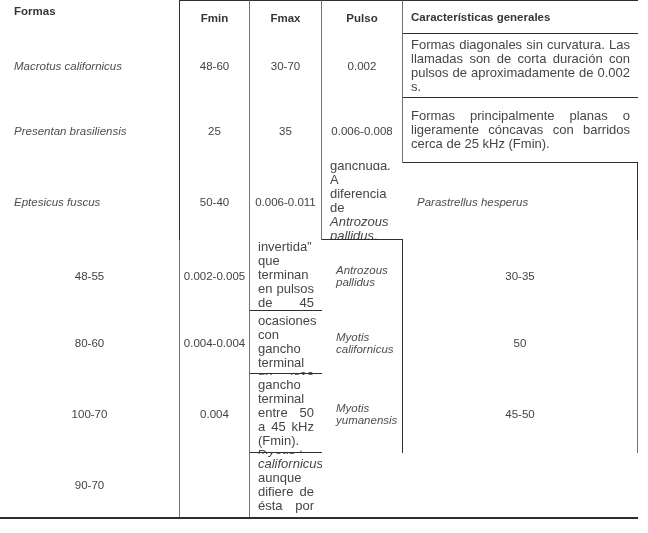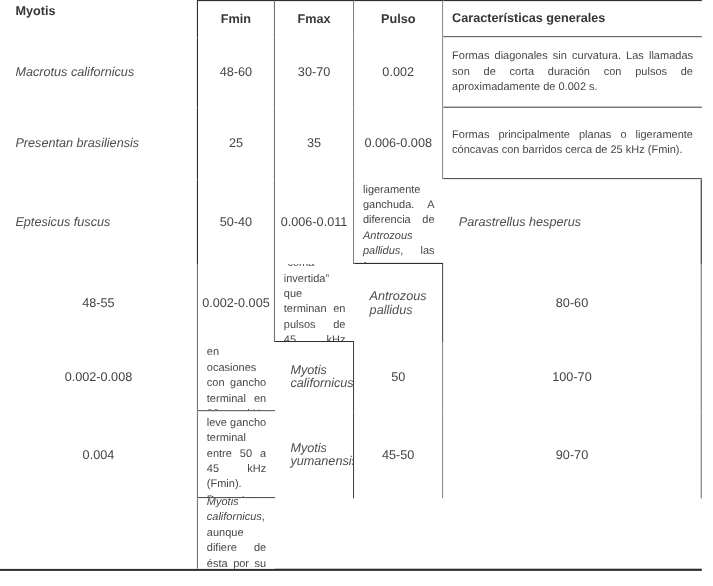--- a/index.html
+++ b/index.html
@@ -38,33 +38,33 @@
   .hdr { font-weight: bold; color: #363636; }
   .hdr.c1 { align-items: flex-start; padding-top: 5px; }
   .hdr.c2, .hdr.c3, .hdr.c4, .hdr.c5 { border-top: 1.5px solid #2e2e2e; }
 
   .species { font-style: italic; color: #4e4e4e; }
   .val { color: #434343; }
   .carac-text {
     margin: 0;
     text-align: justify;
     line-height: 14px;
-    font-size: 10px;
+    font-size: 13px;
     color: #464646;
     width: 100%;
   }
 </style>
 </head>
 <body>
 
 <div class="page">
   <div class="artifact"></div>
 
   <div class="grid" id="grid">
-    <div class="cell hdr c1">Myotis</div>
+    <div class="cell hdr c1">Formas</div>
     <div class="cell hdr c2">Fmin</div>
     <div class="cell hdr c3">Fmax</div>
     <div class="cell hdr c4">Pulso</div>
     <div class="cell hdr c5">Características generales</div>
 
     <div class="cell c1 species cell-especie">Macrotus californicus</div>
     <div class="cell c2 val cell-fmin">48-60</div>
     <div class="cell c3 val cell-fmax">30-70</div>
     <div class="cell c4 val cell-pulso">0.002</div>
     <div class="cell c5 cell-carac">
@@ -87,22 +87,23 @@
     </div>
 
     <div class="cell c1 species cell-especie">Parastrellus hesperus</div>
     <div class="cell c3 val cell-fmax">48-55</div>
     <div class="cell c4 val cell-pulso">0.002-0.005</div>
     <div class="cell c5 cell-carac">
       <p class="carac-text"><span>Curvas muy pronunciadas con una característica forma de “coma invertida” que terminan en pulsos de 45 kHz (Fmin) y son fácilmente distinguibles por su regularidad.</span></p>
     </div>
 
     <div class="cell c1 species cell-especie">Antrozous pallidus</div>
+    <div class="cell c2 val cell-fmin">30-35</div>
     <div class="cell c3 val cell-fmax">80-60</div>
-    <div class="cell c4 val cell-pulso">0.002-0.008</div>
+    <div class="cell c4 val cell-pulso">0.004-0.004</div>
     <div class="cell c5 cell-carac">
       <p class="carac-text"><span>Formas verticales en ocasiones con gancho terminal en 30 kHz (Fmin).</span></p>
     </div>
 
     <div class="cell c1 species cell-especie">Myotis californicus</div>
     <div class="cell c2 val cell-fmin">50</div>
     <div class="cell c3 val cell-fmax">100-70</div>
     <div class="cell c4 val cell-pulso">0.004</div>
     <div class="cell c5 cell-carac">
       <p class="carac-text"><span>Formas lineales, ocasionalmente muestra un leve gancho terminal entre 50 a 45 kHz (Fmin). Presentan una Fmax de (100 a 70 kHz).</span></p>

